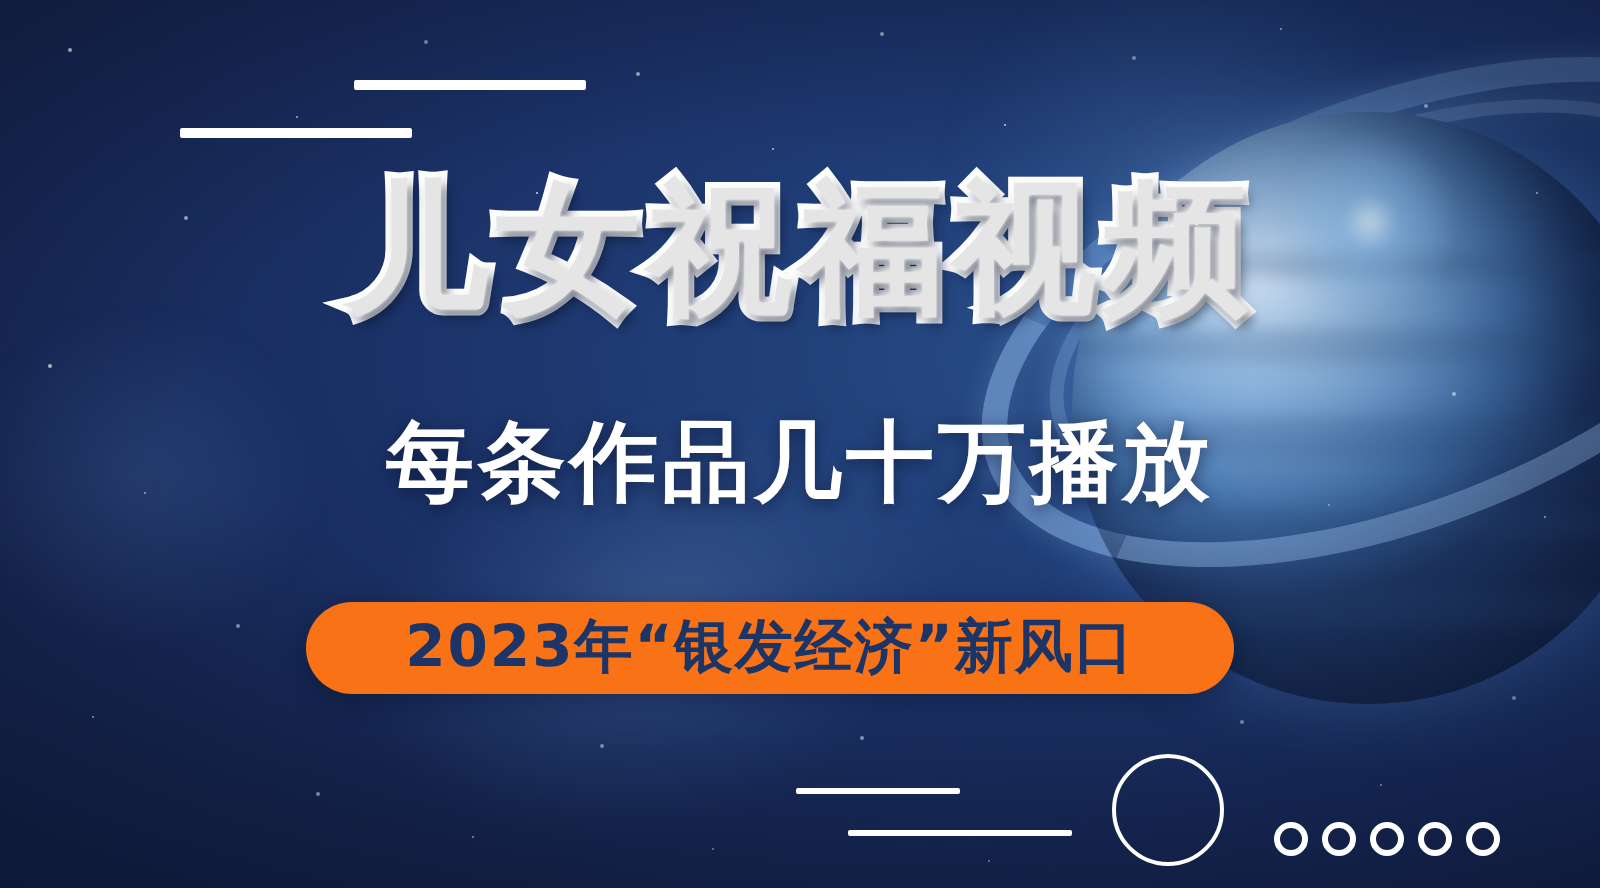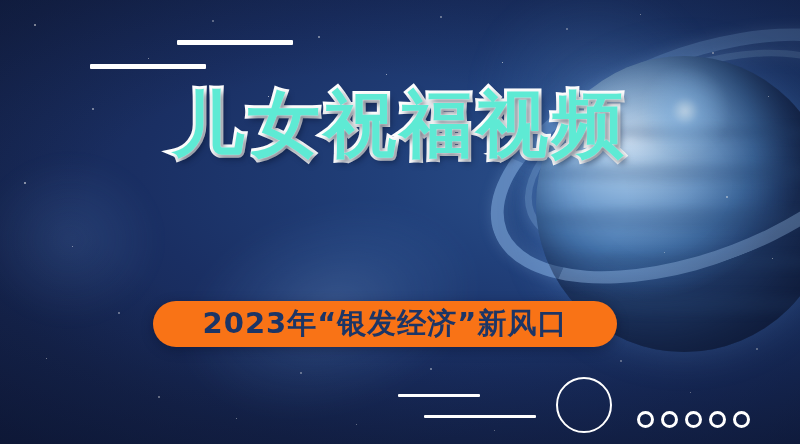--- a/index.html
+++ b/index.html
@@ -145,21 +145,21 @@
   .headline {
     position: absolute;
     left: 0; right: 0;
     top: 88px;
     text-align: center;
     font-family: "DejaVu Sans", "Liberation Sans", sans-serif;
     font-size: 72px;
     font-weight: bold;
     line-height: 1;
     letter-spacing: 4px;
-    color: #5eead4;
+    color: #e5e5e5;
     -webkit-text-stroke: 6px #ffffff;
     paint-order: stroke fill;
     text-shadow:
       0 0 2px rgba(255,255,255,.9),
       3px 4px 6px rgba(6,14,38,.55);
     white-space: nowrap;
   }
   .subline {
     position: absolute;
     left: 0; right: 0;
@@ -253,20 +253,21 @@
     <div class="star" style="left:592px; top:308px; width:1px; height:1px; opacity:.5"></div>
   </div>
 
   <div class="bg-vignette"></div>
 
   <div class="deco-line" style="left:177px; top:40px; width:116px; height:5px;"></div>
   <div class="deco-line" style="left:90px; top:64px; width:116px; height:5px;"></div>
 
   <div class="headline">儿女祝福视频</div>
 
+  <div class="subline">每条作品几十万播放</div>
 
   <div class="pill">
     <span class="pill-text">2023年“银发经济”新风口</span>
   </div>
 
   <div class="deco-line" style="left:398px; top:394px; width:82px; height:3px;"></div>
   <div class="deco-line" style="left:424px; top:415px; width:112px; height:3px;"></div>
 
   <div class="deco-ring" style="left:556px; top:377px; width:52px; height:52px;"></div>
 

